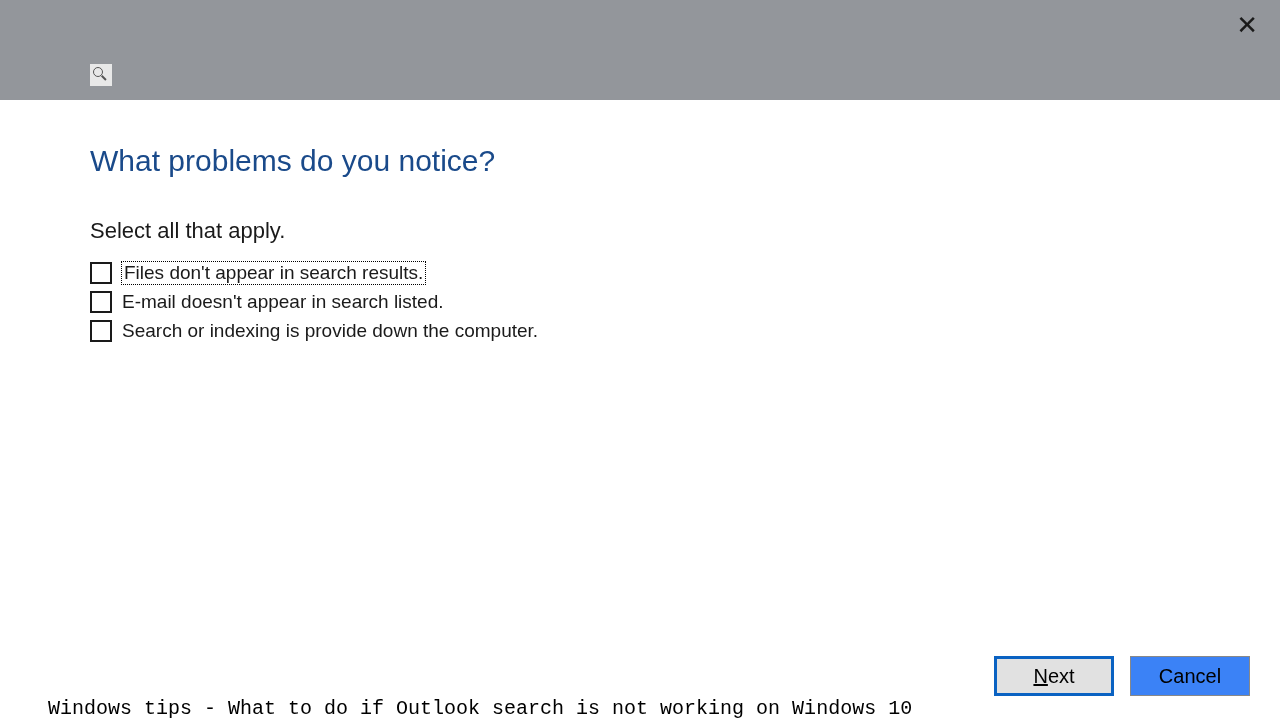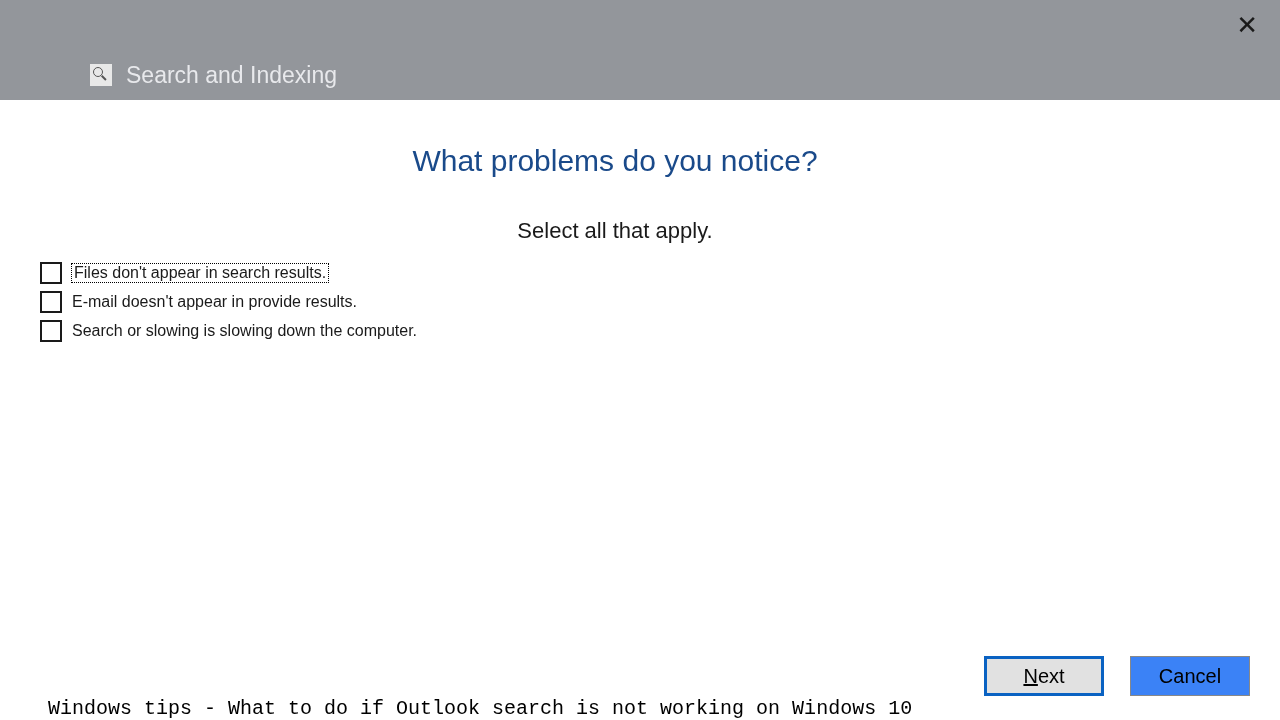--- a/index.html
+++ b/index.html
@@ -52,22 +52,21 @@
     .close-x {
       position: absolute;
       top: 12px;
       right: 22px;
       font-size: 26px;
       color: #1a1a1a;
       cursor: pointer;
       line-height: 1;
     }
     .content {
-      padding: 44px 90px 0 40px;
-      text-align: center;
+      padding: 44px 90px 0 90px;
     }
     .heading {
       color: #1a4a8a;
       font-size: 30px;
       font-weight: 400;
       margin-bottom: 34px;
     }
     .instruction {
       font-size: 22px;
       color: #1a1a1a;
@@ -82,35 +81,35 @@
     .cb {
       width: 22px;
       height: 22px;
       border: 2px solid #1a1a1a;
       background: #fff;
       margin-right: 10px;
       flex-shrink: 0;
       cursor: pointer;
     }
     .opt-label {
-      font-size: 16px;
+      font-size: 19px;
       color: #1a1a1a;
       cursor: pointer;
     }
     .opt-label.focused {
       outline: 1.5px dotted #000;
       outline-offset: 0;
       padding: 0 2px;
     }
     .footer {
       position: absolute;
       bottom: 24px;
       right: 30px;
       display: flex;
-      gap: 26px;
+      gap: 16px;
     }
     .btn {
       min-width: 120px;
       height: 40px;
       font-size: 20px;
       font-family: inherit;
       background: #3b82f6;
       border: 1px solid #888;
       cursor: pointer;
     }
@@ -128,39 +127,38 @@
       color: #000;
       white-space: nowrap;
       padding-left: 48px;
     }
   </style>
 </head>
 <body>
 
 <div class="titlebar">
   <span class="titlebar-icon"></span>
-  <span class="titlebar-text">Search and Indexing</span>
   <span class="close-x">✕</span>
 </div>
 
 <div class="content">
   <div class="heading">What problems do you notice?</div>
   <div class="instruction">Select all that apply.</div>
 
   <div class="option-row">
     <span class="cb"></span>
     <span class="opt-label focused">Files don't appear in search results.</span>
   </div>
   <div class="option-row">
     <span class="cb"></span>
-    <span class="opt-label">E-mail doesn't appear in provide results.</span>
+    <span class="opt-label">E-mail doesn't appear in search listed.</span>
   </div>
   <div class="option-row">
     <span class="cb"></span>
-    <span class="opt-label">Search or slowing is slowing down the computer.</span>
+    <span class="opt-label">Search or indexing is provide down the computer.</span>
   </div>
 </div>
 
 <div class="footer">
   <button class="btn primary"><span class="ul">N</span>ext</button>
   <button class="btn">Cancel</button>
 </div>
 
 <div class="caption">Windows tips - What to do if Outlook search is not working on Windows 10</div>
 

